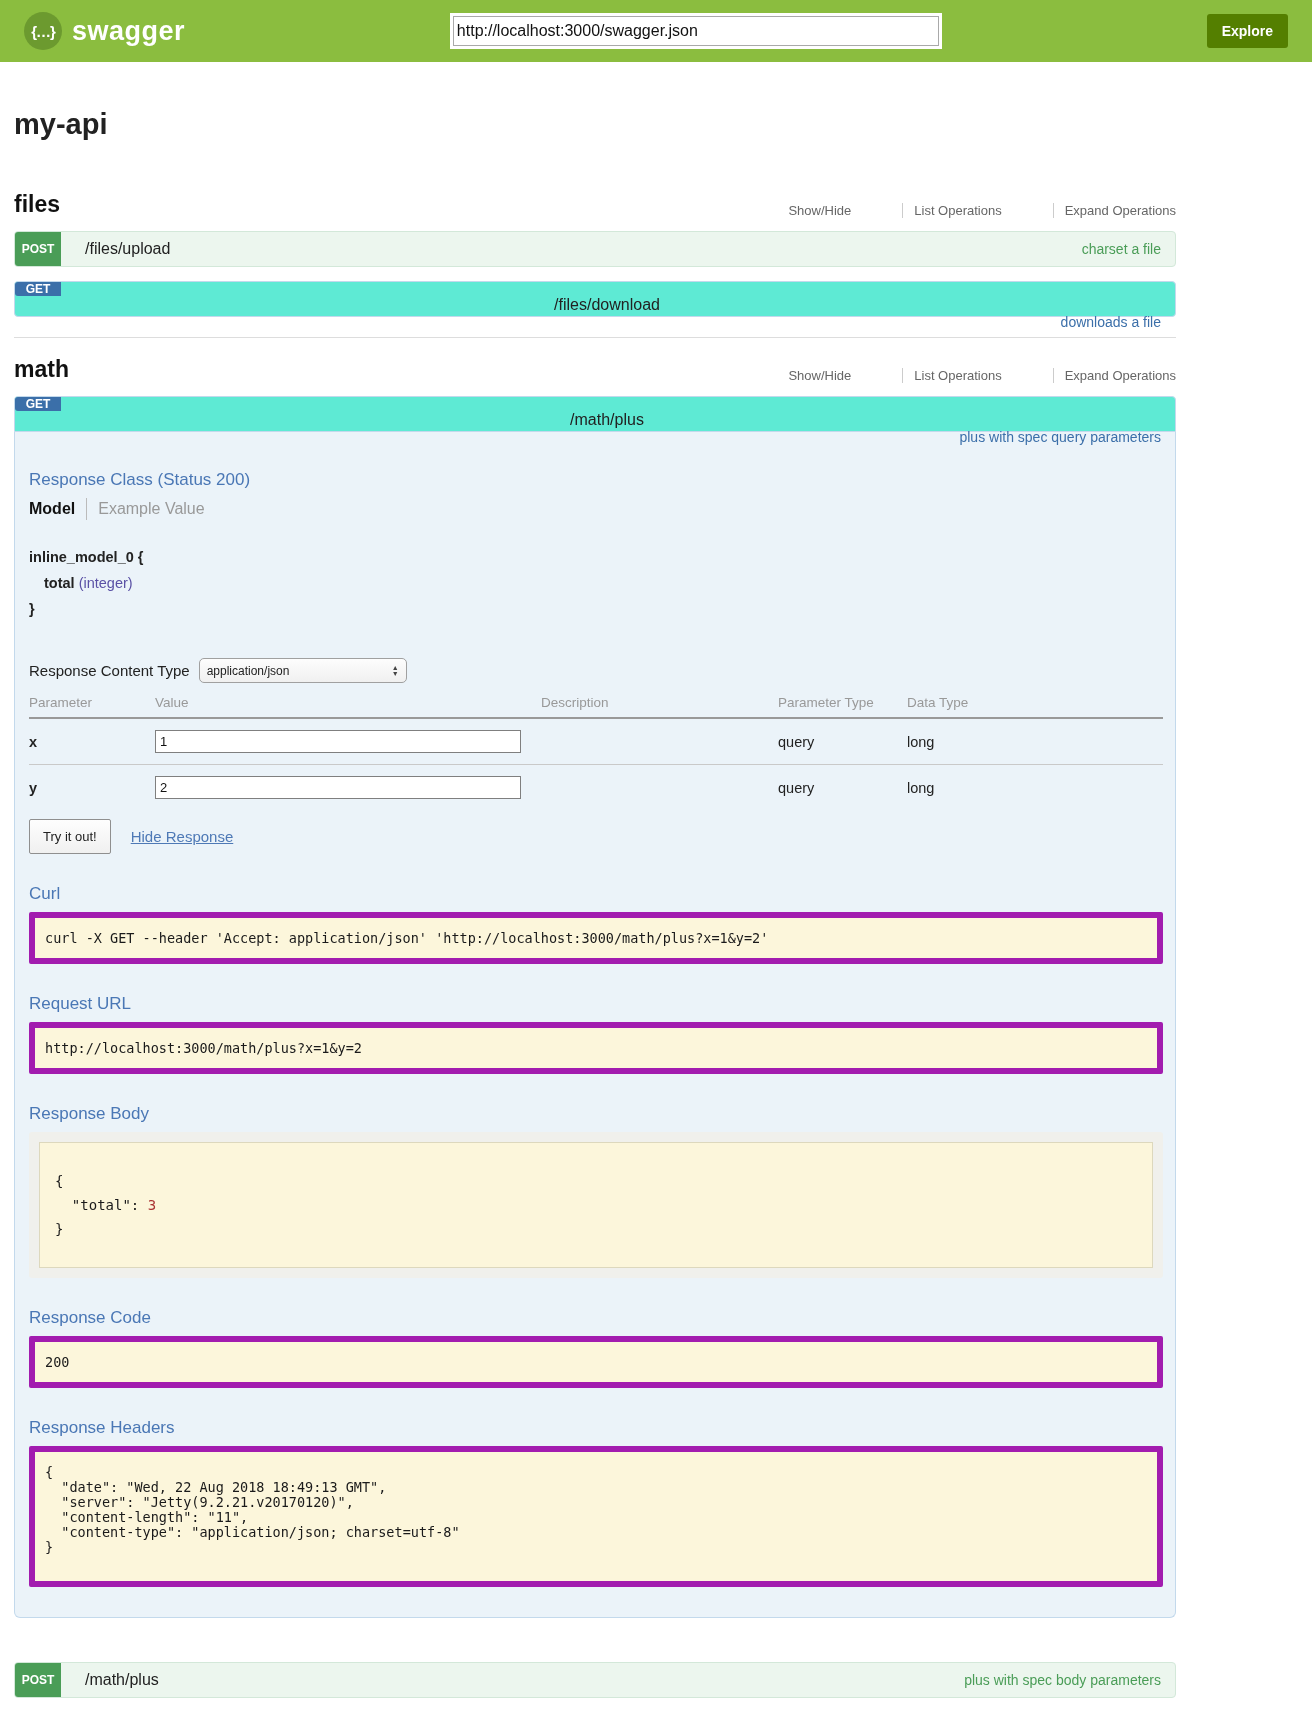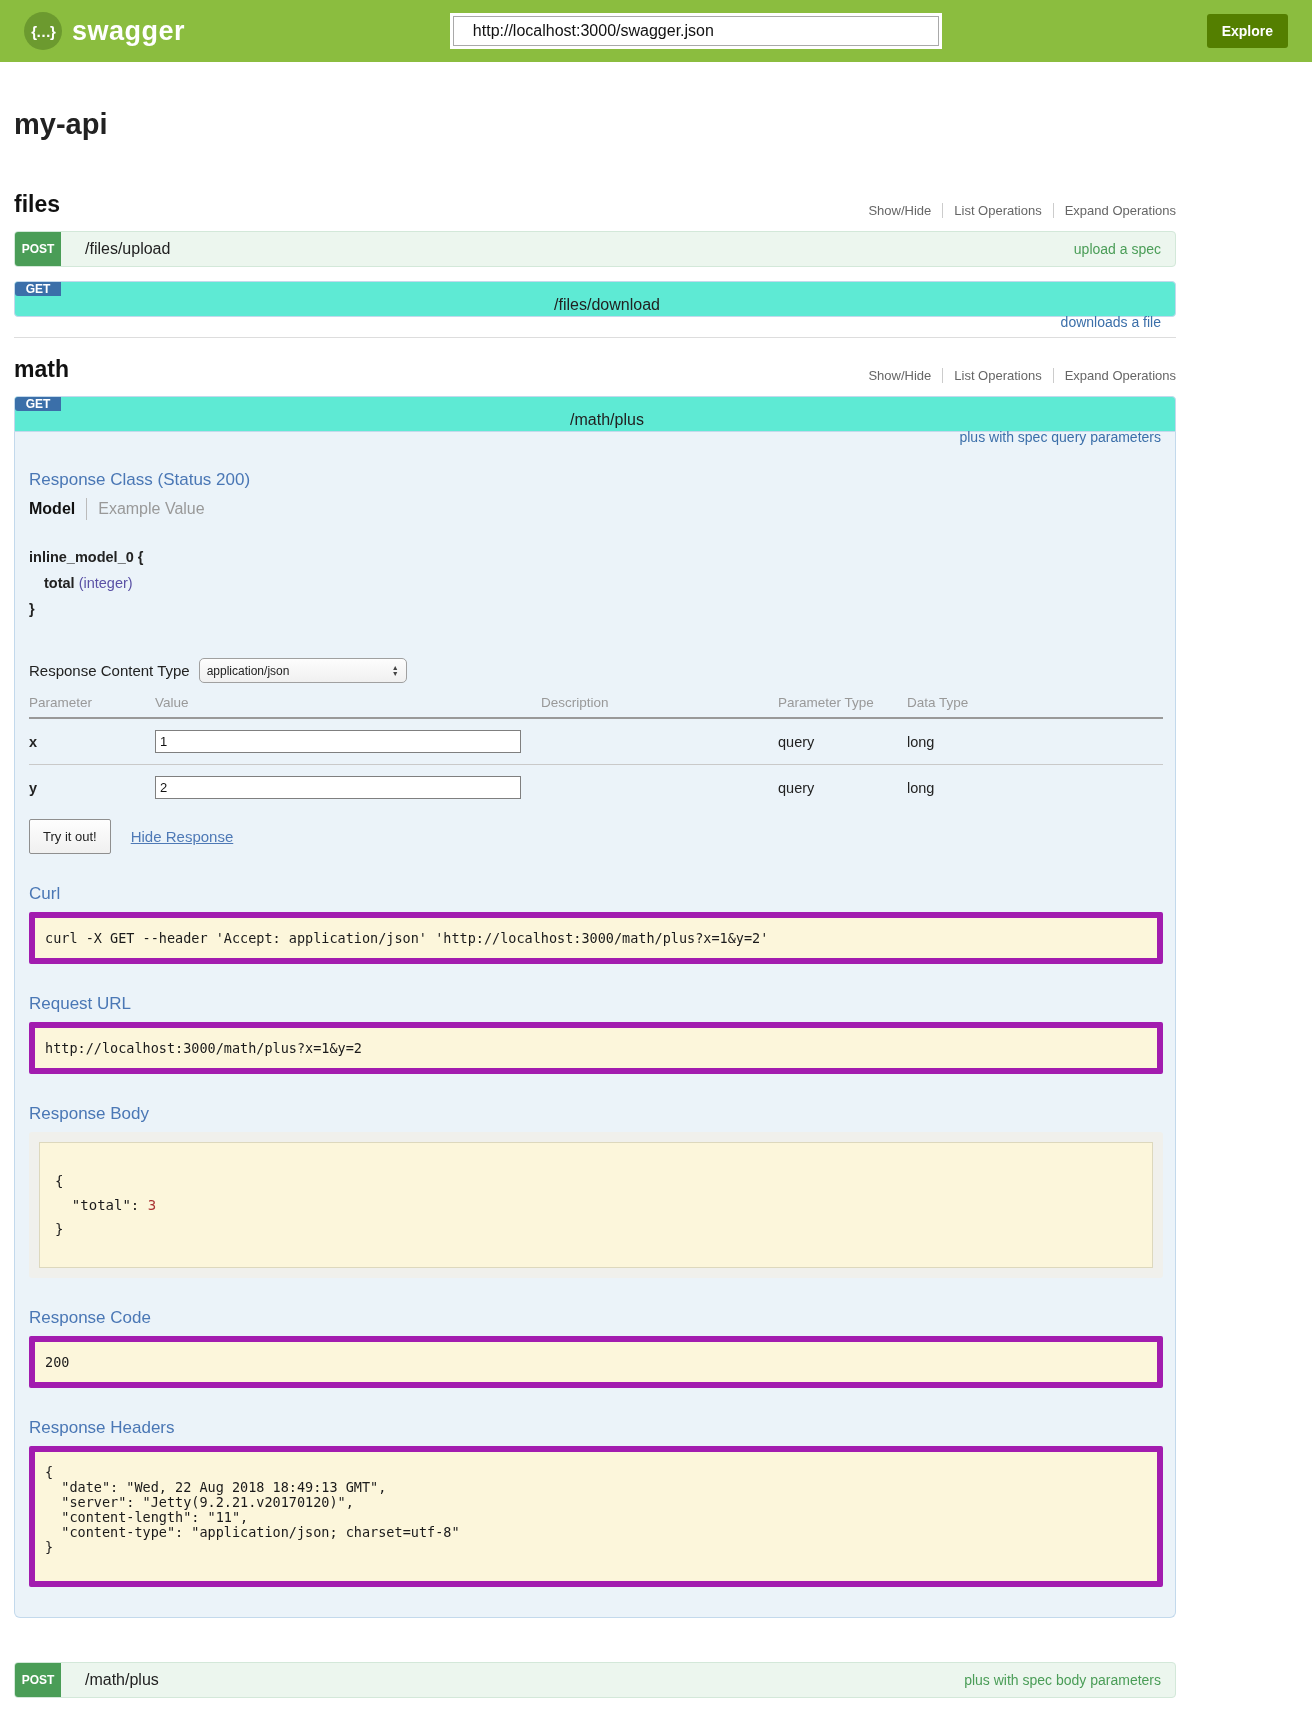--- a/index.html
+++ b/index.html
@@ -8,33 +8,33 @@
 
   
   .topbar { background:#8bbd3f; height:62px; display:flex; align-items:center; padding:0 24px; }
   .logo { display:flex; align-items:center; gap:10px; cursor:pointer; }
   .logo-icon { width:38px; height:38px; border-radius:50%; background:#6c9a2f; color:#fff;
                display:flex; align-items:center; justify-content:center; font-weight:bold;
                font-size:15px; letter-spacing:-1px; }
   .logo-text { color:#fff; font-size:27px; font-weight:bold; letter-spacing:.5px; }
   .url-frame { background:#fff; padding:3px; margin:0 auto; width:492px; }
   .url-frame input { width:100%; height:30px; border:1px solid #a9a9a9; font-size:16px;
-                     padding:0 19px; font-family:"Liberation Sans", sans-serif; color:#111; outline:none; }
+                     padding:0 3px; font-family:"Liberation Sans", sans-serif; color:#111; outline:none; }
   .explore-btn { background:#547f00; color:#fff; border:none; border-radius:3px; font-weight:bold;
                  font-size:14px; padding:9px 15px; cursor:pointer; font-family:"Liberation Sans", sans-serif; }
 
   
   .container { width:1162px; margin-left:14px; }
   .page-title { font-size:29px; font-weight:bold; color:#222; margin:46px 0 0 0; }
 
   .section-head { display:flex; align-items:flex-end; justify-content:space-between; margin-top:50px; margin-bottom:13px; }
   .section-title { font-size:23px; font-weight:bold; color:#111; margin:0; }
   .section-links { font-size:13px; color:#666; display:flex; align-items:center; }
   .section-links a { color:#666; text-decoration:none; padding:0 11px; cursor:pointer; }
-  .section-links a + a { border-left:1px solid #ccc; }
+  .section-links a + a { border-left:1px solid #ccc;margin-left:40px; }
   .section-links a:last-child { padding-right:0; }
 
   .divider { border:none; border-top:1px solid #ddd; margin:20px 0 0 0; }
 
   
   .op-row { display:flex; align-items:center; border:1px solid; border-radius:4px; height:36px;
             margin-top:0; margin-bottom:14px; cursor:pointer; }
   .op-row.post { background:#ecf6ee; border-color:#d3e8d9; }
   .op-row.get  { background:#5eead4; border-color:#c3d9ec;flex-direction:column; }
   .op-row.expanded { margin-bottom:0; border-radius:4px 4px 0 0; }
@@ -124,21 +124,21 @@
     <div class="section-links">
       <a>Show/Hide</a>
       <a>List Operations</a>
       <a>Expand Operations</a>
     </div>
   </div>
 
   <div class="op-row post">
     <span class="method-badge">POST</span>
     <a class="op-path">/files/upload</a>
-    <a class="op-summary">upload a spec</a>
+    <a class="op-summary">charset a file</a>
   </div>
 
   <div class="op-row get">
     <span class="method-badge">GET</span>
     <a class="op-path">/files/download</a>
     <a class="op-summary">downloads a file</a>
   </div>
 
   <hr class="divider">
 

